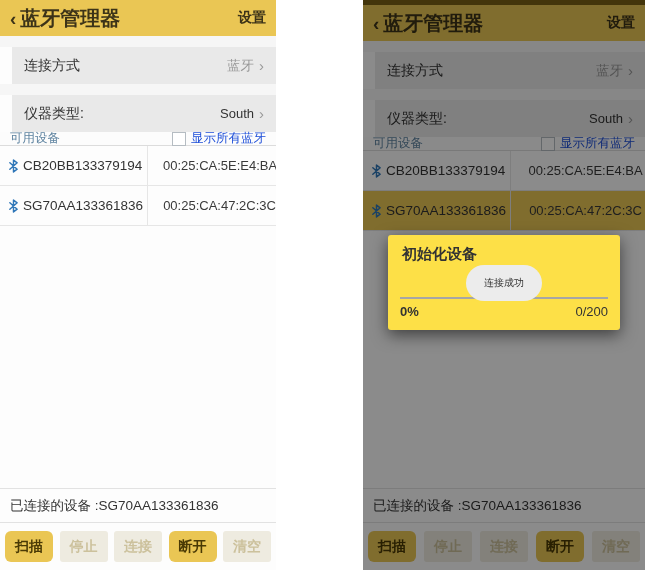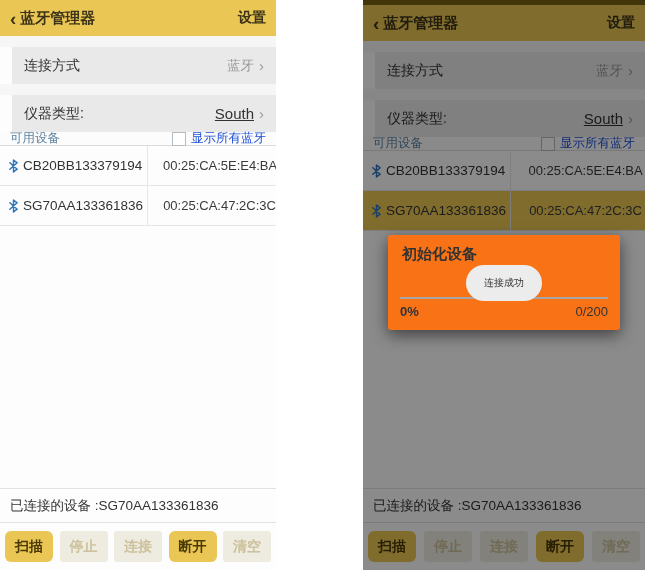--- a/index.html
+++ b/index.html
@@ -7,30 +7,30 @@
   body { font-family:"Liberation Sans","DejaVu Sans",sans-serif; display:flex; }
 
   .panel { height:570px; display:flex; flex-direction:column; background:#fdfdfd; position:relative; overflow:hidden; }
   .panel-left  { width:276px; }
   .panel-right { width:282px; margin-left:87px; }
 
   .statusbar-strip { height:5px; background:#7a6214; flex:none; }
 
   .nav-header { height:36px; flex:none; background:#eac654; display:flex; align-items:center; padding:0 10px; }
   .back-ic { font-size:19px; font-weight:bold; color:#3c3318; line-height:1; margin-right:4px; }
-  .nav-title { font-size:15px; font-weight:bold; color:#3c3318; }
+  .nav-title { font-size:20px; font-weight:bold; color:#3c3318; }
   .nav-spacer { flex:1; }
   .nav-settings { font-size:14px; font-weight:bold; color:#3c3318; }
 
   .gap { height:11px; background:#f6f6f6; flex:none; }
 
   .settings-row { height:37px; flex:none; background:#e9e9e9; display:flex; align-items:center; padding:0 12px; font-size:14px; color:#333;margin-left:12px; }
   .settings-row .rv-spacer { flex:1; }
   .row-value-dim { color:#999; font-size:13.5px; }
-  .row-value-dark { color:#333; font-size:15px;text-decoration:underline; }
+  .row-value-dark { color:#333; font-size:13px; }
   .chev { color:#999; font-size:15px; margin-left:5px; line-height:1; }
 
   .devlist-header { height:14px; flex:none; background:#fcfcfc; display:flex; align-items:center; padding:0 10px; border-bottom:1px solid #dcdcdc; }
   .avail-label { font-size:12.5px; color:#5e83a0; }
   .dl-spacer { flex:1; }
   .cbx { width:14px; height:14px; border:1.5px solid #b5bcc2; background:#fff; margin-right:5px; flex:none; }
   .showall-label { font-size:12.5px; color:#1d4ed8; }
 
   .device-row { height:40px; flex:none; background:#fdfdfd; display:flex; border-bottom:1px solid #e6e6e6; }
   .dev-name { width:148px; flex:none; display:flex; align-items:center; padding-left:8px; border-right:1px solid #e6e6e6; font-size:13.5px; color:#333; }
@@ -42,21 +42,21 @@
 
   .connected-row { height:34px; flex:none; background:#fdfdfd; border-top:1px solid #e2e2e2; display:flex; align-items:center; padding:0 10px; font-size:13.5px; color:#333; }
 
   .button-bar { height:48px; flex:none; background:#fdfdfd; border-top:1px solid #e2e2e2; display:flex; align-items:flex-start; justify-content:space-between; padding:8px 5px 0; }
   .btn { width:48px; height:31px; border:none; border-radius:3px; font-size:14px; font-weight:bold; font-family:inherit; }
   .btn.on  { background:#eac654; color:#4a3a05;border-radius:6px; }
   .btn.off { background:#eeebe0; color:#ccc19c; }
 
   
   .dim-overlay { position:absolute; inset:0; background:rgba(0,0,0,0.45); z-index:5; }
-  .init-dialog { position:absolute; left:25px; top:235px; width:232px; height:95px; background:#f97316; border-radius:3px; box-shadow:0 5px 16px rgba(0,0,0,0.55); z-index:10; }
+  .init-dialog { position:absolute; left:25px; top:235px; width:232px; height:95px; background:#fde047; border-radius:3px; box-shadow:0 5px 16px rgba(0,0,0,0.55); z-index:10; }
   .dlg-title { position:absolute; top:10px; left:14px; font-size:15px; font-weight:bold; color:#333; }
   .dlg-line { position:absolute; top:62px; left:12px; right:12px; height:2px; background:#a6a6a6; }
   .dlg-footer { position:absolute; top:69px; left:12px; right:12px; display:flex; justify-content:space-between; font-size:13px; color:#333; }
   .dlg-pct { font-weight:bold; }
   .toast { position:absolute; top:265px; left:50%; transform:translateX(-50%); z-index:11; background:#ececec; border-radius:18px; padding:11px 18px; font-size:10px; color:#333; white-space:nowrap; }
 </style>
 </head>
 <body>
 
 <div class="panel panel-left">

